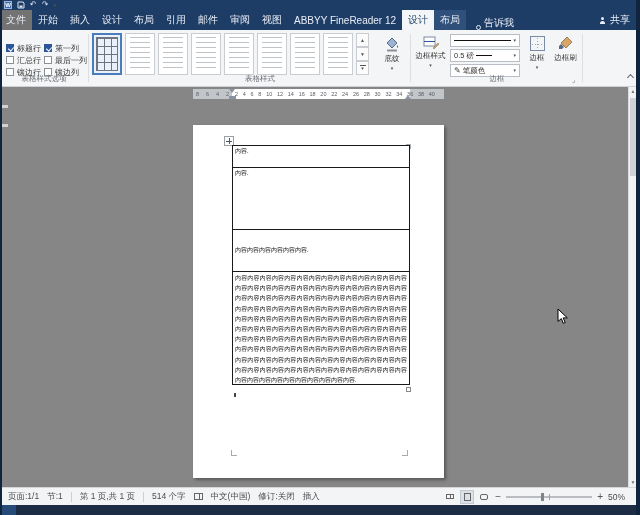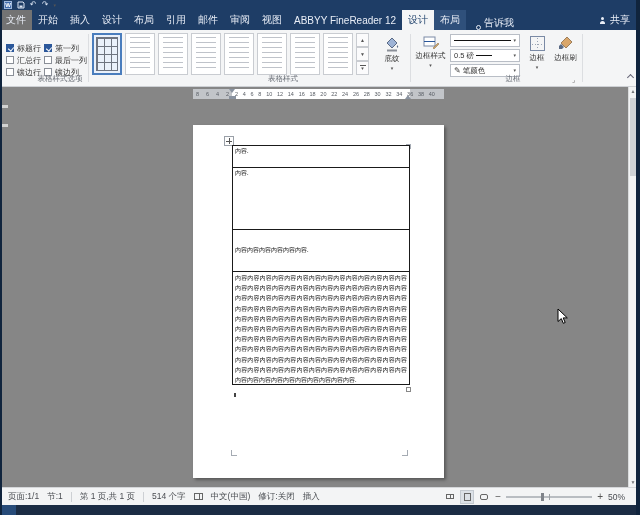--- a/index.html
+++ b/index.html
@@ -24,21 +24,21 @@
   .share { display:flex; align-items:center; gap:5px; margin-left:auto; margin-right:10px; }
   .bulb { width:5px; height:5px; border:1px solid #e9eef7; border-radius:50%; position:relative; }
   .bulb::after { content:""; position:absolute; left:1px; bottom:-3px; width:1px; height:2px; background:#e9eef7; }
   .person { width:5px; height:3px; border-radius:3px 3px 0 0; background:#e9eef7; position:relative; margin-top:4px; }
   .person::before { content:""; position:absolute; top:-4px; left:1px; width:3px; height:3px; border-radius:50%; background:#e9eef7; }
 
   
   .ribbon { position:absolute; left:0; top:30px; width:100%; height:57px; background:#f4f5f6;
             border-bottom:1px solid #cdd0d4; z-index:4; }
   .vsep { position:absolute; top:4px; bottom:4px; width:1px; background:#dcdee1; }
-  .glabel { position:absolute; bottom:2px; font-size:7.5px; color:#6a6f77; text-align:center;margin-left:16px; }
+  .glabel { position:absolute; bottom:2px; font-size:7.5px; color:#6a6f77; text-align:center; }
 
   .opts { position:absolute; left:6px; top:12px; display:grid; grid-template-columns:38px 46px; grid-auto-rows:12px; }
   .opt { display:flex; align-items:center; gap:3px; font-size:8px; color:#333; cursor:default; }
   .cbbox { width:8px; height:8px; border:1px solid #8a8f98; background:#fff; position:relative; flex:0 0 auto; }
   .opt[data-checked="true"] .cbbox { background:#2b579a; border-color:#2b579a; }
   .opt[data-checked="true"] .cbbox::after { content:""; position:absolute; left:1.5px; top:0.5px; width:3px; height:4px;
       border:solid #fff; border-width:0 1.5px 1.5px 0; transform:rotate(40deg); }
 
   .gallery { position:absolute; left:92px; top:3px; display:flex; gap:3px; }
   .thumb { width:30px; height:42px; background:#fff; border:1px solid #c9ccd1; position:relative; }
@@ -252,21 +252,21 @@
 
     <button class="bigbtn" style="left:376px;width:32px;">
       <svg width="16" height="16" viewBox="0 0 16 16">
         <path d="M8 2 L13 7 L8 12 L3 7 Z" fill="#9db3d6" stroke="#5a6a85" stroke-width="1"></path>
         <path d="M13.5 9 q1.5 2 0 3 q-1.5 -1 0 -3" fill="#5a6a85"></path>
         <rect x="3" y="13.5" width="10" height="2" fill="#8a8f98"></rect>
       </svg>
       <span class="blabel">底纹</span>
       <span class="dd">▾</span>
     </button>
-    <div class="glabel" style="left:108px;width:318px;">表格样式</div>
+    <div class="glabel" style="left:101px;width:318px;">表格样式</div>
     <i class="vsep" style="left:410px;"></i>
 
     <button class="bigbtn" style="left:413px;width:35px;">
       <svg width="16" height="13" viewBox="0 0 16 13">
         <rect x="1" y="1" width="11" height="9" fill="#fff" stroke="#7a8aa5"></rect>
         <line x1="1" y1="5.5" x2="12" y2="5.5" stroke="#2b579a"></line>
         <path d="M10 12 L15 7 L16 8 L11 13 Z" fill="#caa56a" stroke="#8a6a45" stroke-width="0.5"></path>
       </svg>
       <span class="blabel">边框样式</span>
       <span class="dd">▾</span>

